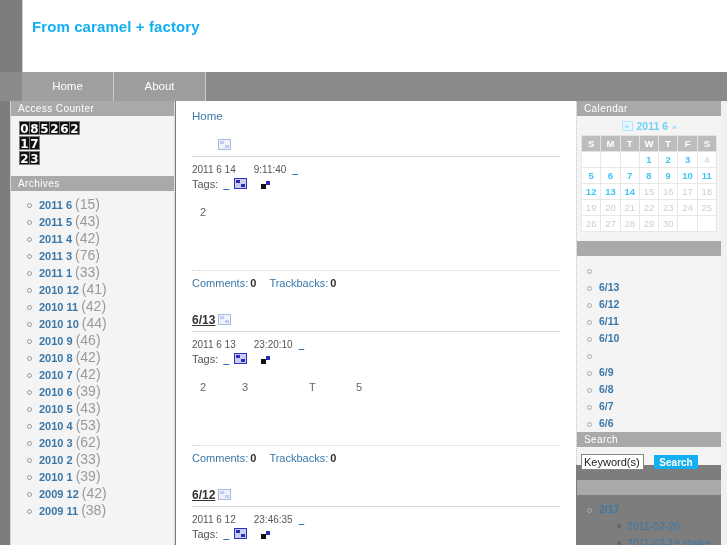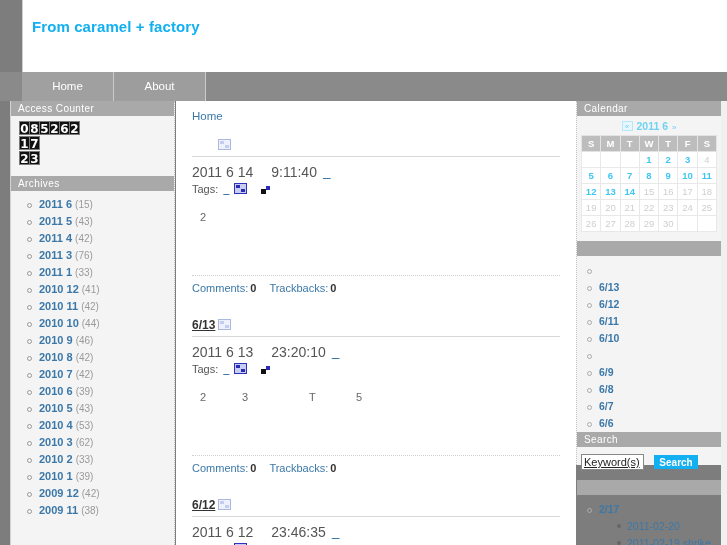--- a/index.html
+++ b/index.html
@@ -151,21 +151,21 @@
     width: 3px; height: 3px;
     border: 1px solid #999;
     border-radius: 50%;
   }
   ul.arch a {
     color: #3b78a8;
     text-decoration: none;
     font-weight: bold;
     font-size: 11px;
   }
-  ul.arch .cnt { color: #9a9a9a; font-size: 10px; margin-left: 3px; }
+  ul.arch .cnt { color: #9a9a9a; font-size: 14px; margin-left: 3px; }
 
   
   .main-inner { padding: 8px 16px 0 16px; }
   .crumb {
     color: #3b78a8;
     font-size: 11.5px;
     text-decoration: none;
     display: inline-block;
     margin-bottom: 16px;
   }
@@ -175,21 +175,21 @@
     font-weight: bold;
     color: #333;
     border-bottom: 1px solid #d8d8d8;
     padding-bottom: 3px;
     margin-bottom: 0;
     min-height: 15px;
   }
   .post-title a { color: #333; text-decoration: underline; }
   .post-title.empty { color: transparent; }
   .post-meta {
-    font-size: 14px;
+    font-size: 10px;
     color: #555;
     margin-top: 7px;
     white-space: nowrap;
   }
   .post-meta .dt-time { margin-left: 18px; }
   .post-meta .lnk { color: #3b78a8; text-decoration: underline; margin-left: 6px; }
   .post-tags {
     font-size: 11px;
     color: #555;
     margin-top: 3px;
@@ -349,21 +349,20 @@
   .search-row { padding: 7px 0 0 4px; }
   .search-input {
     width: 63px; height: 16px;
     border: 1px solid #888;
     font-family: "Liberation Sans", sans-serif;
     font-size: 11px;
     padding: 0 2px;
     color: #222;
     box-sizing: border-box;
     vertical-align: middle;
-    text-decoration: underline;
   }
   .search-btn {
     background: #12b0f0;
     border: none;
     color: #ffffff;
     font-size: 10px;
     font-weight: bold;
     height: 14px;
     padding: 0 5px;
     margin-left: 7px;

